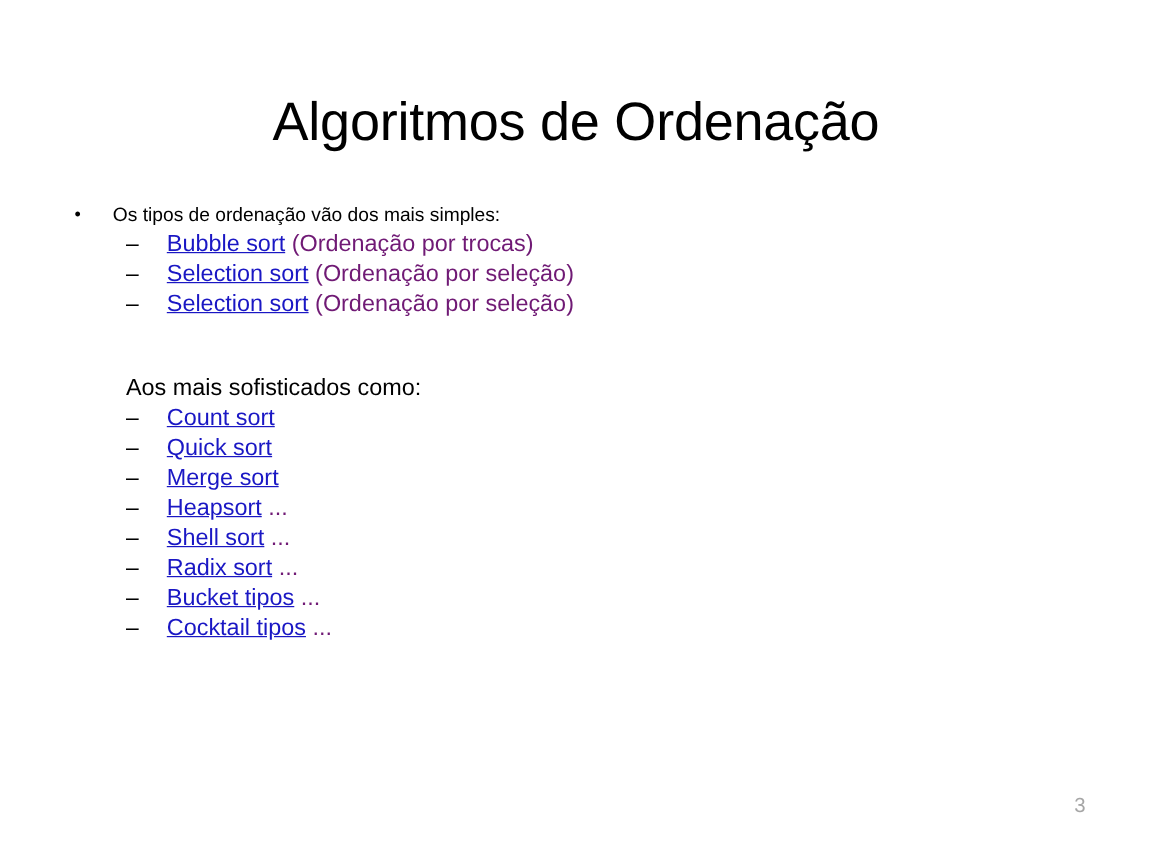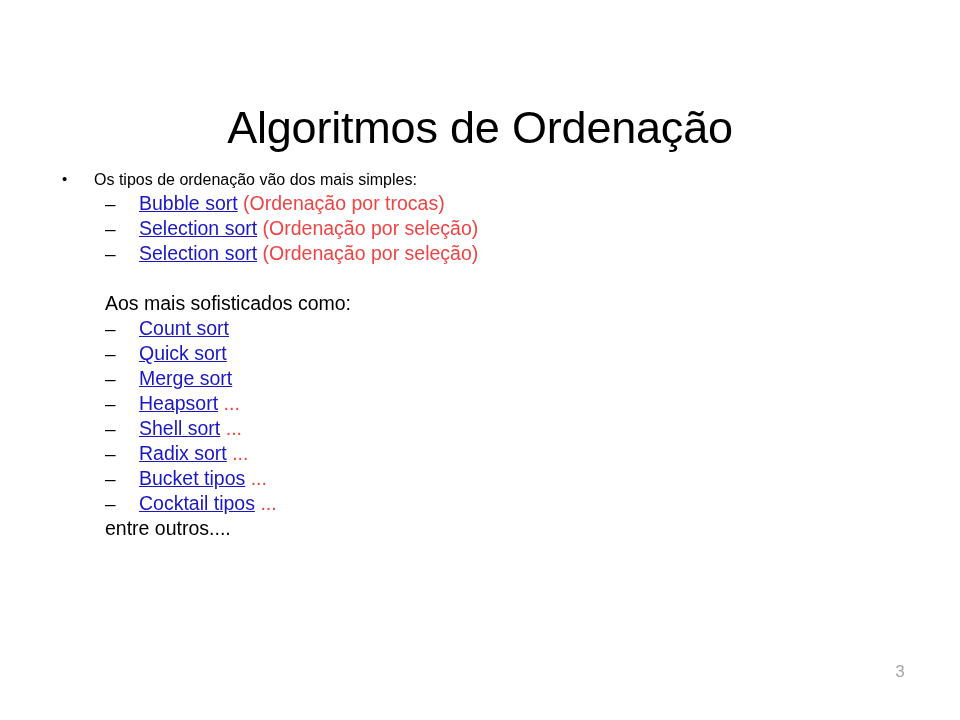--- a/index.html
+++ b/index.html
@@ -21,21 +21,21 @@
     position: absolute;
     inset: 0;
     background: #ffffff;
   }
 
   
   .slide-title {
     position: absolute;
     left: 0;
     right: 0;
-    top: 74px;
+    top: 48px;
     text-align: center;
     font-size: 45px;
     font-weight: 400;
     line-height: 1.08;
     color: #000000;
     letter-spacing: -0.2px;
     white-space: nowrap;
   }
 
   
@@ -79,34 +79,35 @@
     position: absolute;
     left: 49px;
     top: 0;
     font-size: 19px;
     line-height: 25px;
   }
 
   
   .plain {
     padding-left: 49px;
+    margin-top: 20px;
   }
 
   .row .text {
     display: inline;
   }
 
   a.link {
     color: #1a17c4;
     text-underline-offset: 1px;
     cursor: pointer;
   }
 
   .tail {
-    color: #ef4444;
+    color: #701a75;
   }
 
   .spacer { height: 25px; }
 
   
   .page-number {
     position: absolute;
     left: 880px;
     top: 662px;
     width: 40px;
@@ -184,21 +185,18 @@
     <div class="row lvl2">
       <span class="marker">–</span>
       <a class="link" href="#">Bucket tipos</a><span class="tail"> ...</span>
     </div>
 
     <div class="row lvl2">
       <span class="marker">–</span>
       <a class="link" href="#">Cocktail tipos</a><span class="tail"> ...</span>
     </div>
 
-    <div class="row plain">
-      <span class="text">entre outros....</span>
-    </div>
 
   </div>
 
   <div class="page-number">3</div>
 
 </div>
 
 </body></html>

